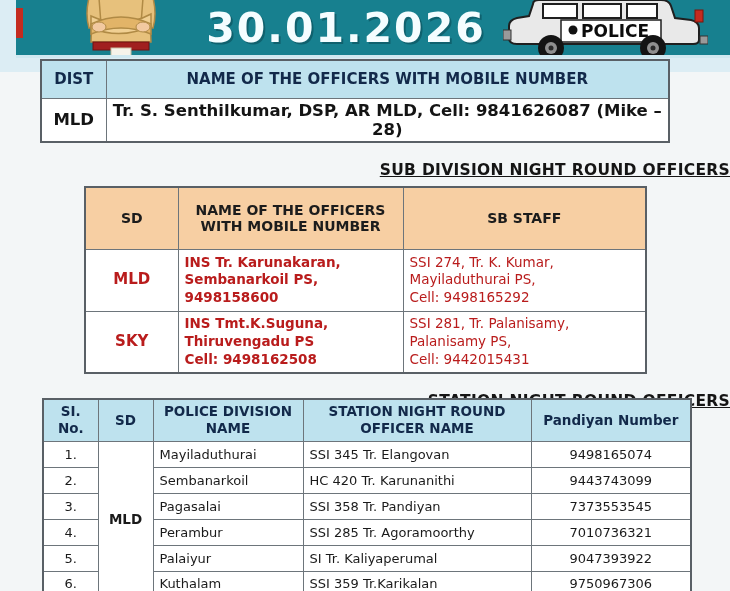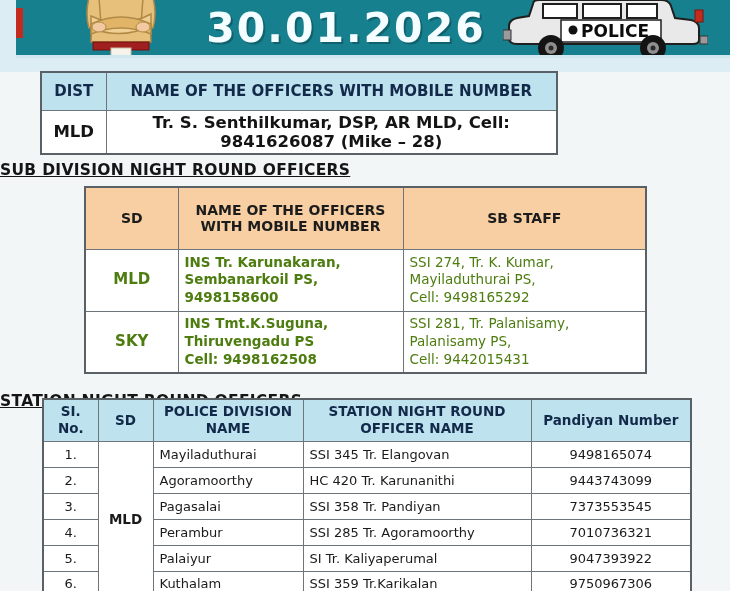--- a/index.html
+++ b/index.html
@@ -27,38 +27,38 @@
     transform: translateX(-35px);
   }
 
   
   table { border-collapse: collapse; table-layout: fixed; position: absolute; background: #ffffff; }
   td, th { border: 1.5px solid #6d757b; padding: 2px 6px; vertical-align: middle; }
   table { border: 2px solid #596066; }
   .navy { color: #12294a; }
 
   
-  .dist-table { left: 40px; top: 71px; width: 518px; }
+  .dist-table { left: 40px; top: 59px; width: 630px; }
   .dist-table th { background: #bee2ee; height: 38px; font-size: 15px; }
   .dist-table td { height: 36px; font-size: 16.5px; font-weight: bold; text-align: center; color: #141414; }
   .dist-table .col-dist { width: 65px; }
 
   
   .section-title {
-    position: absolute; left: 0; width: 730px; text-align: left;
+    position: absolute; left: 0; width: 730px; text-align: right;
     font-size: 15.5px; font-weight: bold; color: #151515;
     text-decoration: underline; letter-spacing: .3px;
   }
   .title-sub { top: 161px; }
   .title-station { top: 375px; margin-top: 17px; }
 
   
   .sub-table { left: 84px; top: 186px; width: 563px; }
   .sub-table th { background: #f7cfa3; height: 42px; font-size: 14px; color: #1c1c1c; }
-  .sub-table td { font-size: 13.5px; line-height: 1.3; color: #4d7c0f; margin-left: 44px; }
+  .sub-table td { font-size: 13.5px; line-height: 1.3; color: #b91c1c; margin-left: 44px; }
   .sub-table .sd-cell { text-align: center; font-weight: bold; font-size: 15px; }
   .sub-table .officer-cell { font-weight: bold; }
   .sub-table tr { height: 62px; }
   .sub-table .col-sd { width: 93px; }
   .sub-table .col-name { width: 225px; }
   .bold-line { font-weight: normal; }
 
   
   .station-table { left: 42px; top: 398px; width: 648px; }
   .station-table th { background: #bee2ee; height: 42px; font-size: 13.5px; line-height: 1.25; }
@@ -212,21 +212,21 @@
     </tr>
     <tr>
       <td class="c-center">1.</td>
       <td class="sd-group" rowspan="6">MLD</td>
       <td>Mayiladuthurai</td>
       <td>SSI 345 Tr. Elangovan</td>
       <td class="c-center">9498165074</td>
     </tr>
     <tr>
       <td class="c-center">2.</td>
-      <td>Agoramoorthy</td>
+      <td>Sembanarkoil</td>
       <td>HC 420 Tr. Karunanithi</td>
       <td class="c-center">9443743099</td>
     </tr>
     <tr>
       <td class="c-center">3.</td>
       <td>Pagasalai</td>
       <td>SSI 358 Tr. Pandiyan</td>
       <td class="c-center">7373553545</td>
     </tr>
     <tr>

